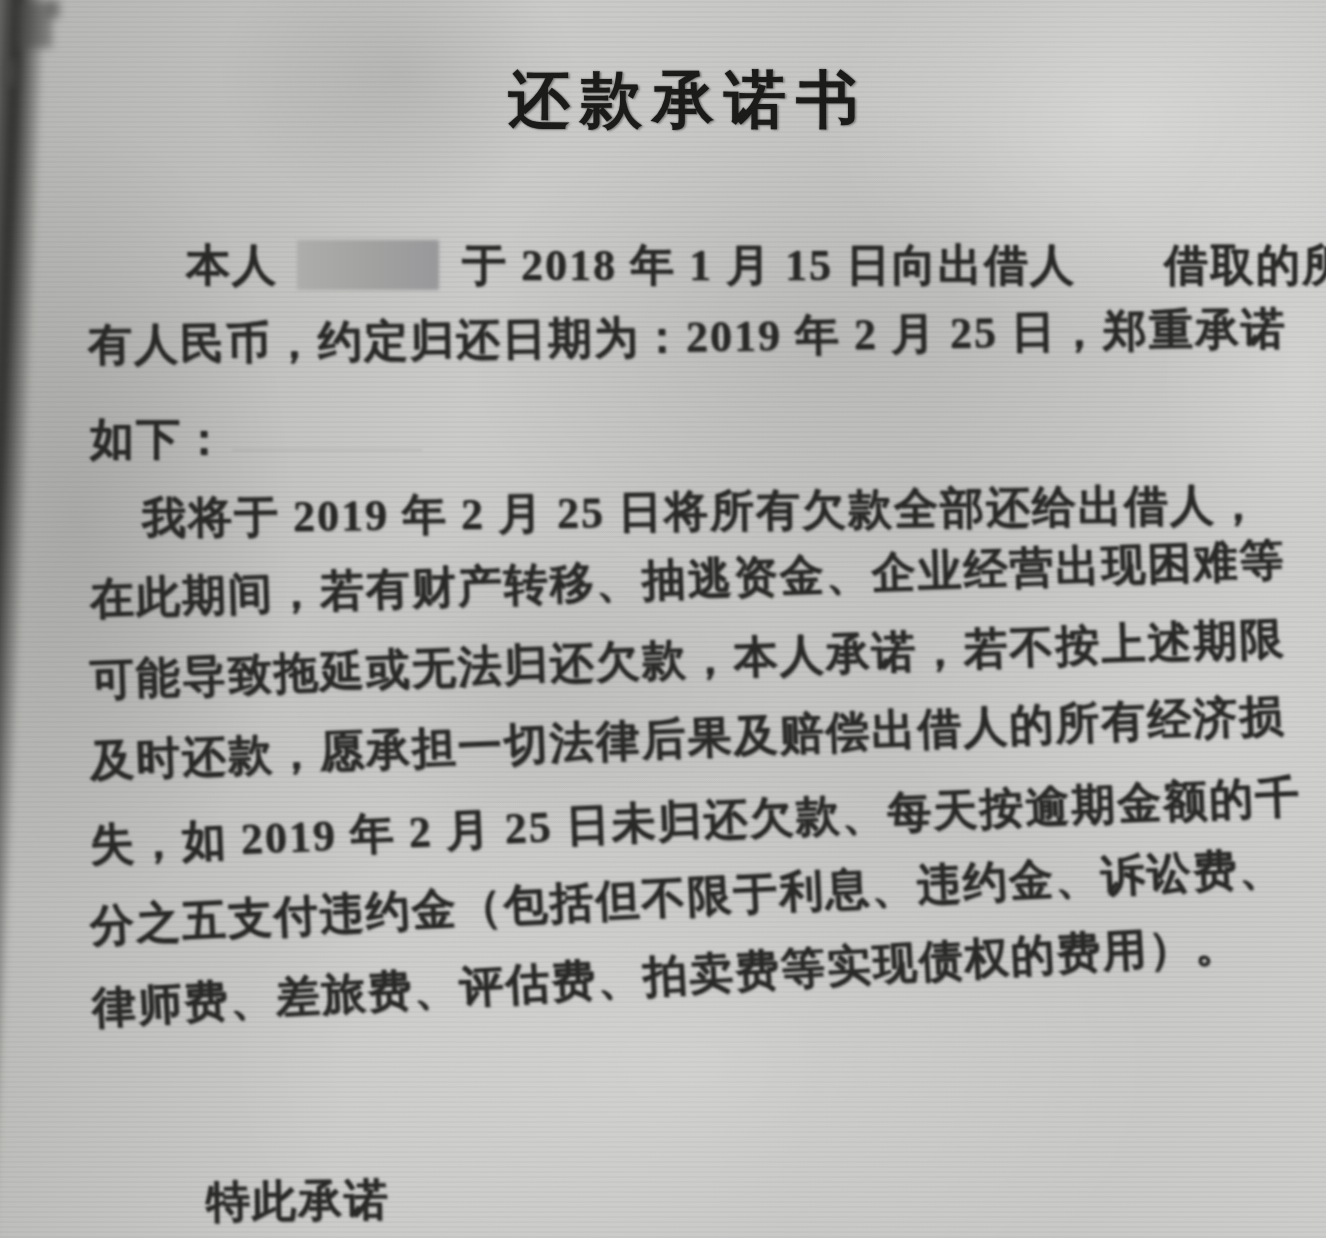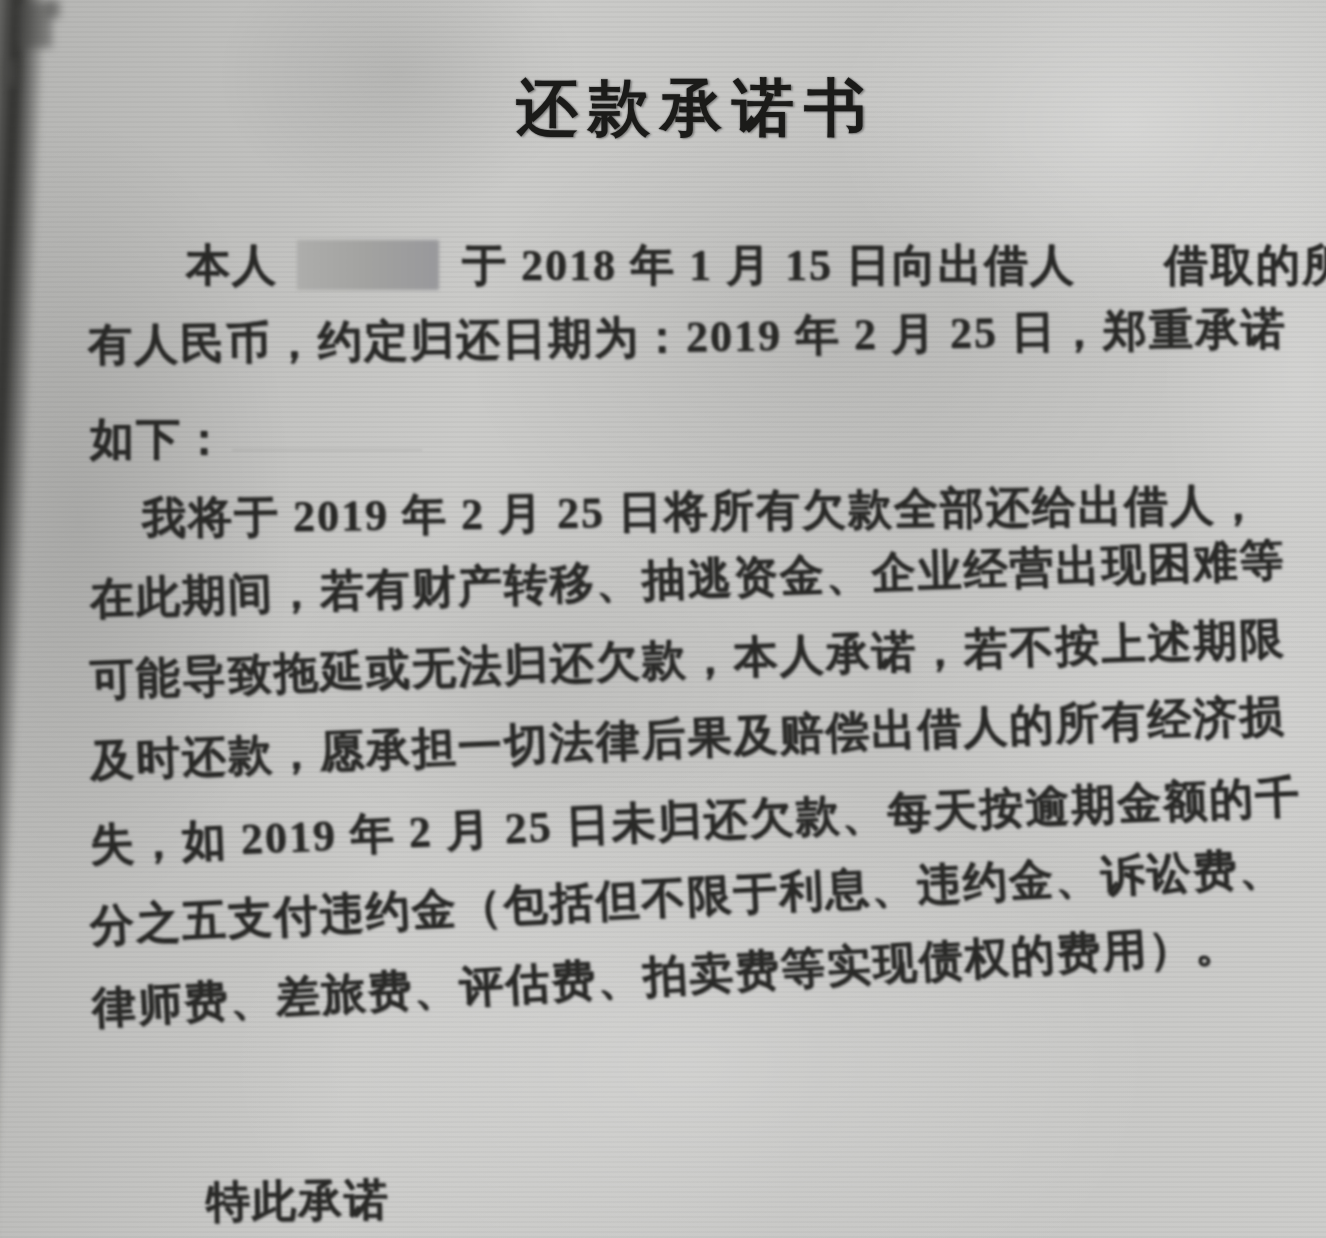--- a/index.html
+++ b/index.html
@@ -25,21 +25,21 @@
     background:linear-gradient(90deg,#8c8c8a 0%,#6f6f6d 38%,#3d3d3b 58%,#2f2f2d 66%,rgba(60,60,58,0) 100%);
     transform:rotate(2.3deg); transform-origin:top left;
     filter:blur(3px);
   }
   .smudge{position:absolute;background:#4c4c4a;filter:blur(4px);opacity:.55;}
   .smudge.s1{left:18px;top:2px;width:34px;height:46px;}
   .smudge.s2{left:4px;top:60px;width:12px;height:26px;}
   .smudge.s3{left:46px;top:0;width:14px;height:18px;}
   .faint-rule{position:absolute;left:232px;top:449px;width:190px;height:2px;background:rgba(0,0,0,0.07);filter:blur(1px);}
   .title{
-    position:absolute; left:500px; top:50px; margin:16px;
+    position:absolute; left:500px; top:50px; margin:8px;
     font-family:Liberation Sans, sans-serif;
     font-weight:900; font-size:62px; letter-spacing:10px; color:#1b1b19;
     white-space:nowrap;
     text-shadow:0 0 2px rgba(20,20,20,.6), 2px 1px 2px rgba(50,50,50,.35);
     filter:blur(0.7px);
   }
   .line{
     position:absolute;
     font-family:"Liberation Serif","DejaVu Serif",serif;
     font-weight:700; font-size:44px; letter-spacing:2px; color:#29292 7;

